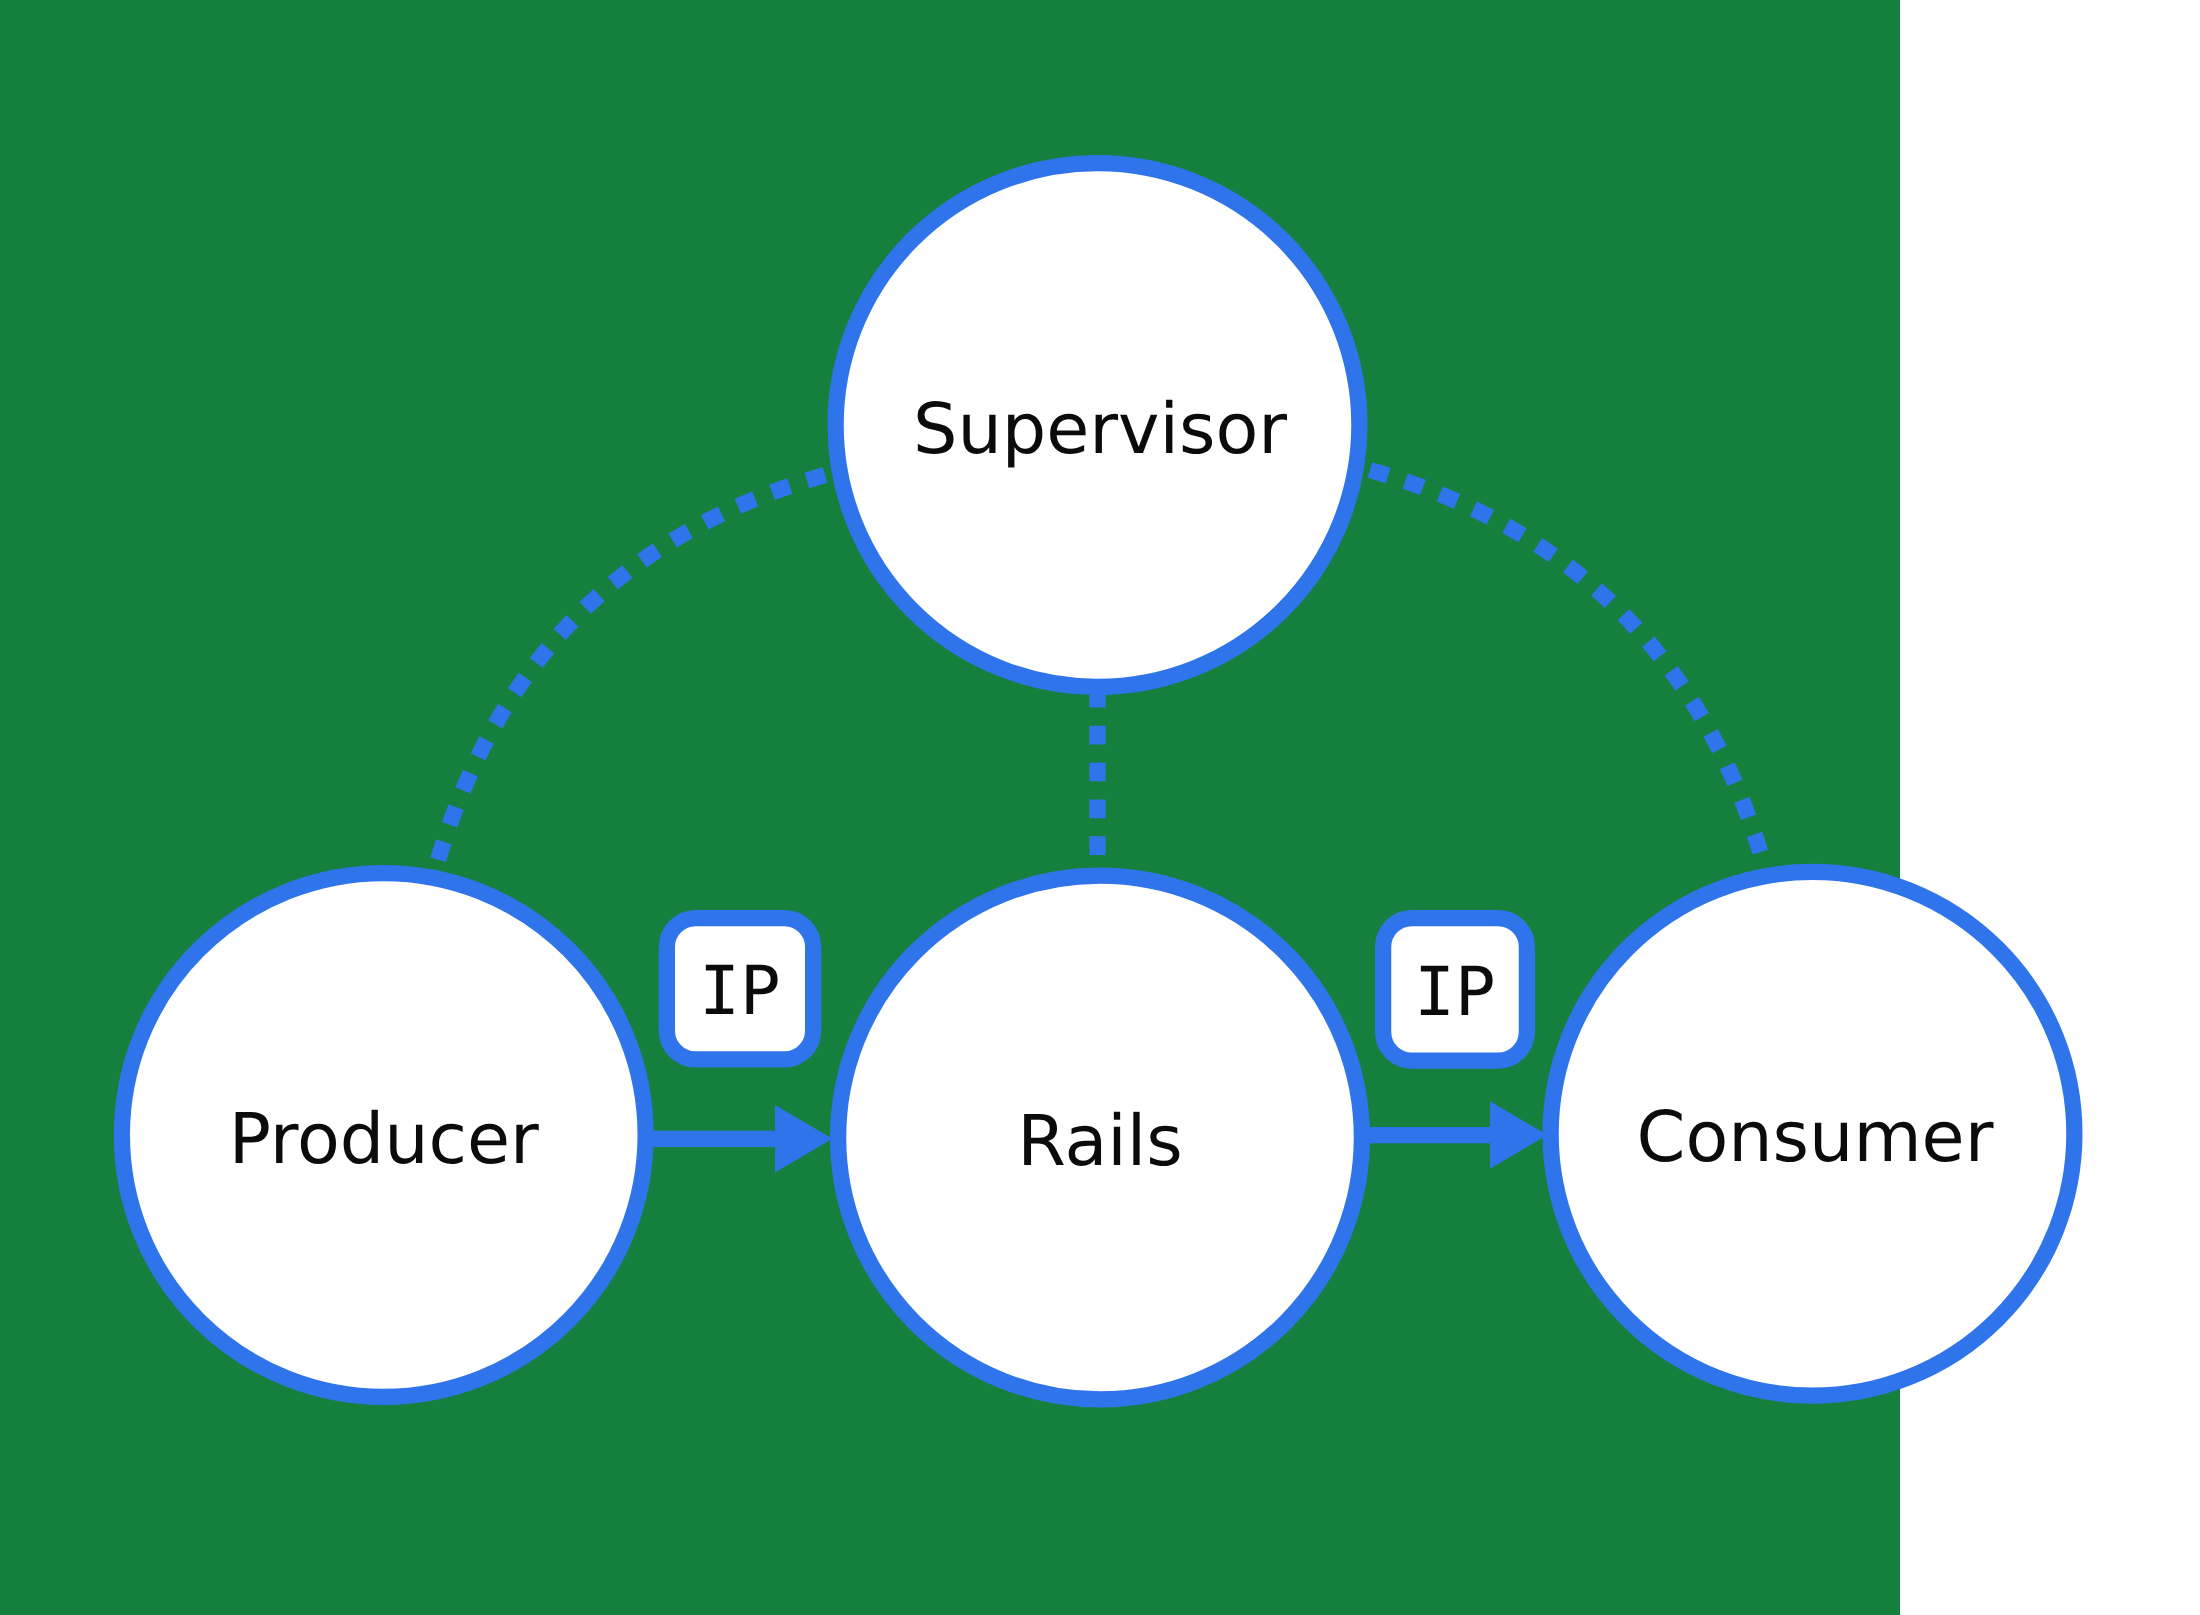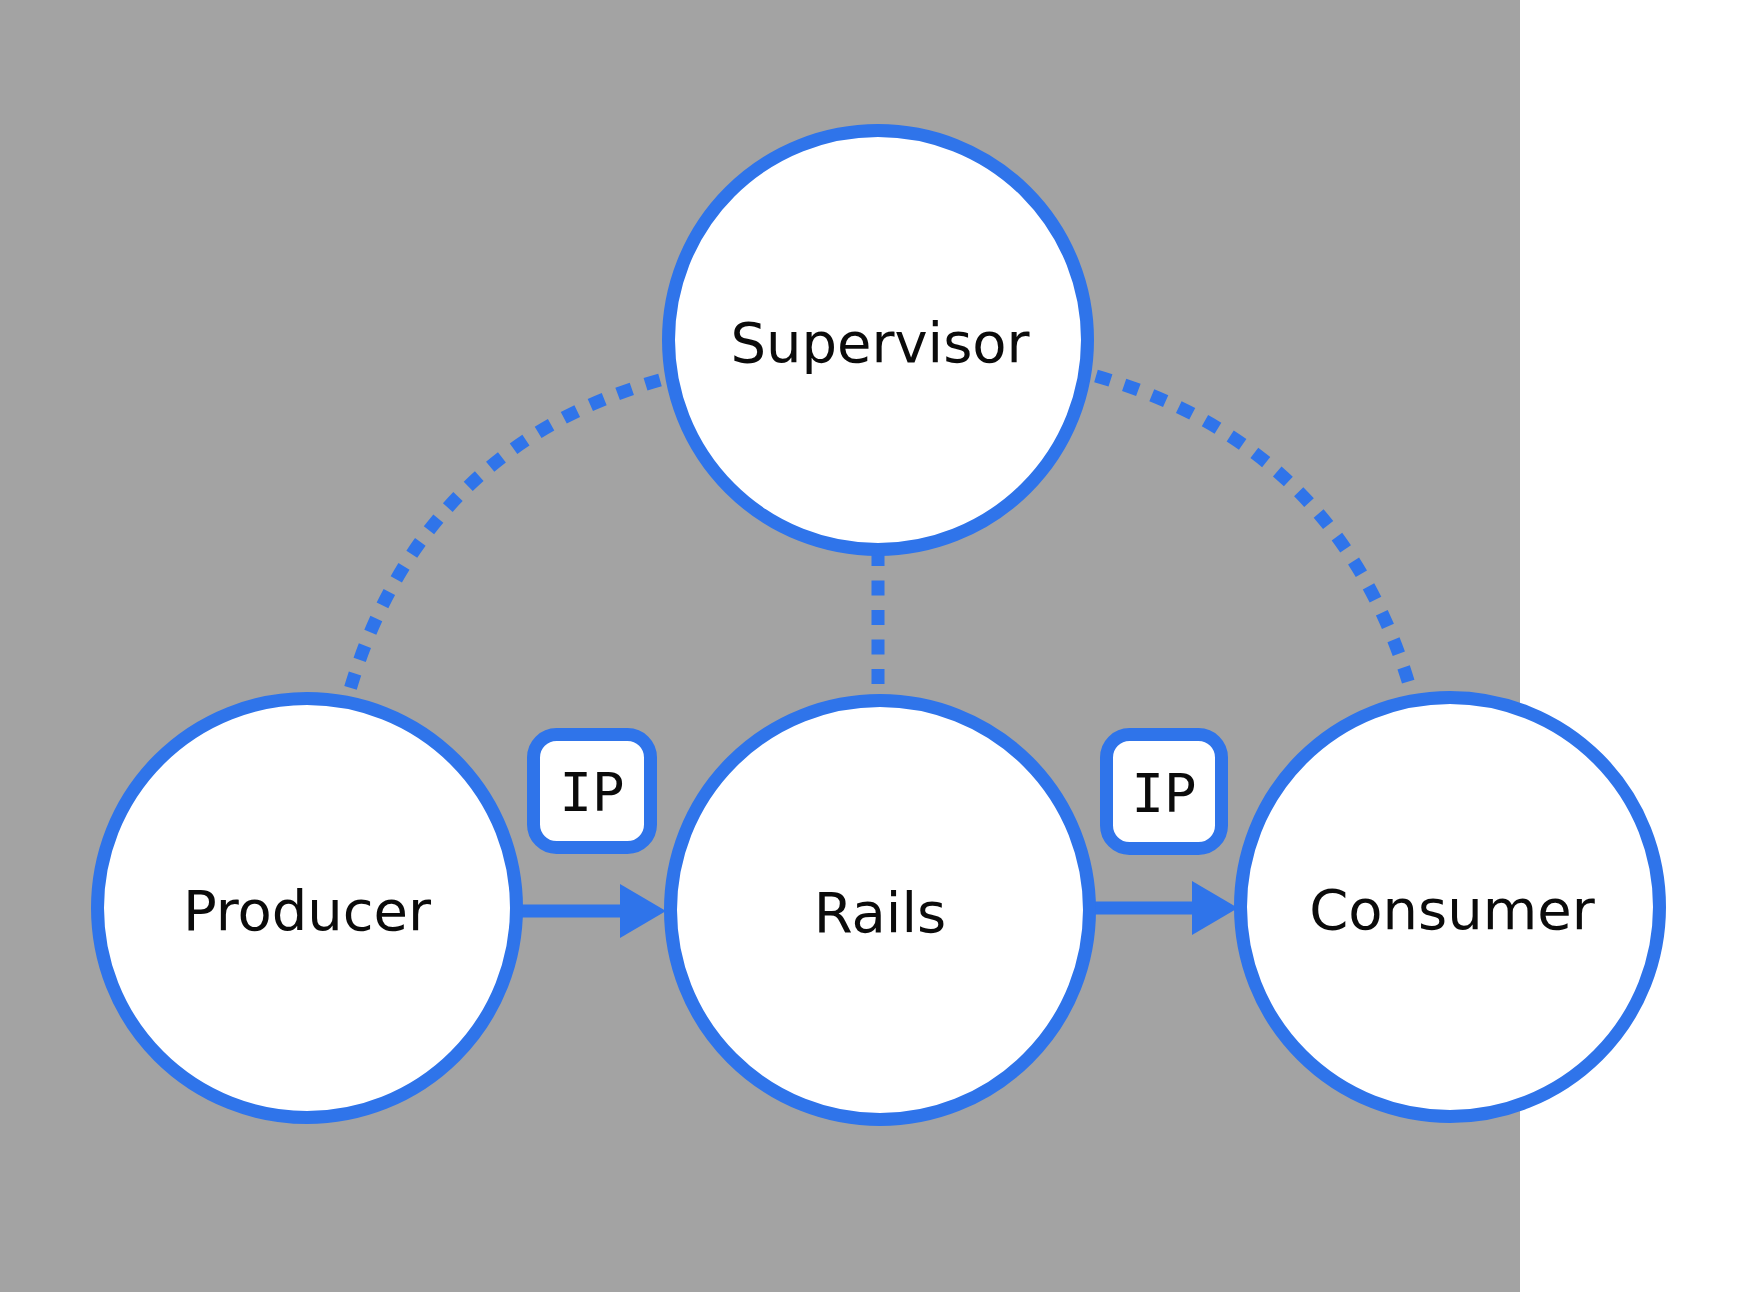--- a/index.html
+++ b/index.html
@@ -7,21 +7,21 @@
     padding: 0;
     background: #ffffff;
     width: 1760px;
     height: 1292px;
     overflow: hidden;
   }
   .canvas-wrap {
     width: 1520px;
     height: 1292px;
     position: relative;
-    background: #a3a3a3;
+    background: #15803d;
   }
   svg { display: block; }
 
   .node-circle {
     fill: #ffffff;
     stroke-width: 13px;
   }
   .dotted-link {
     fill: none;
     stroke-width: 13px;

